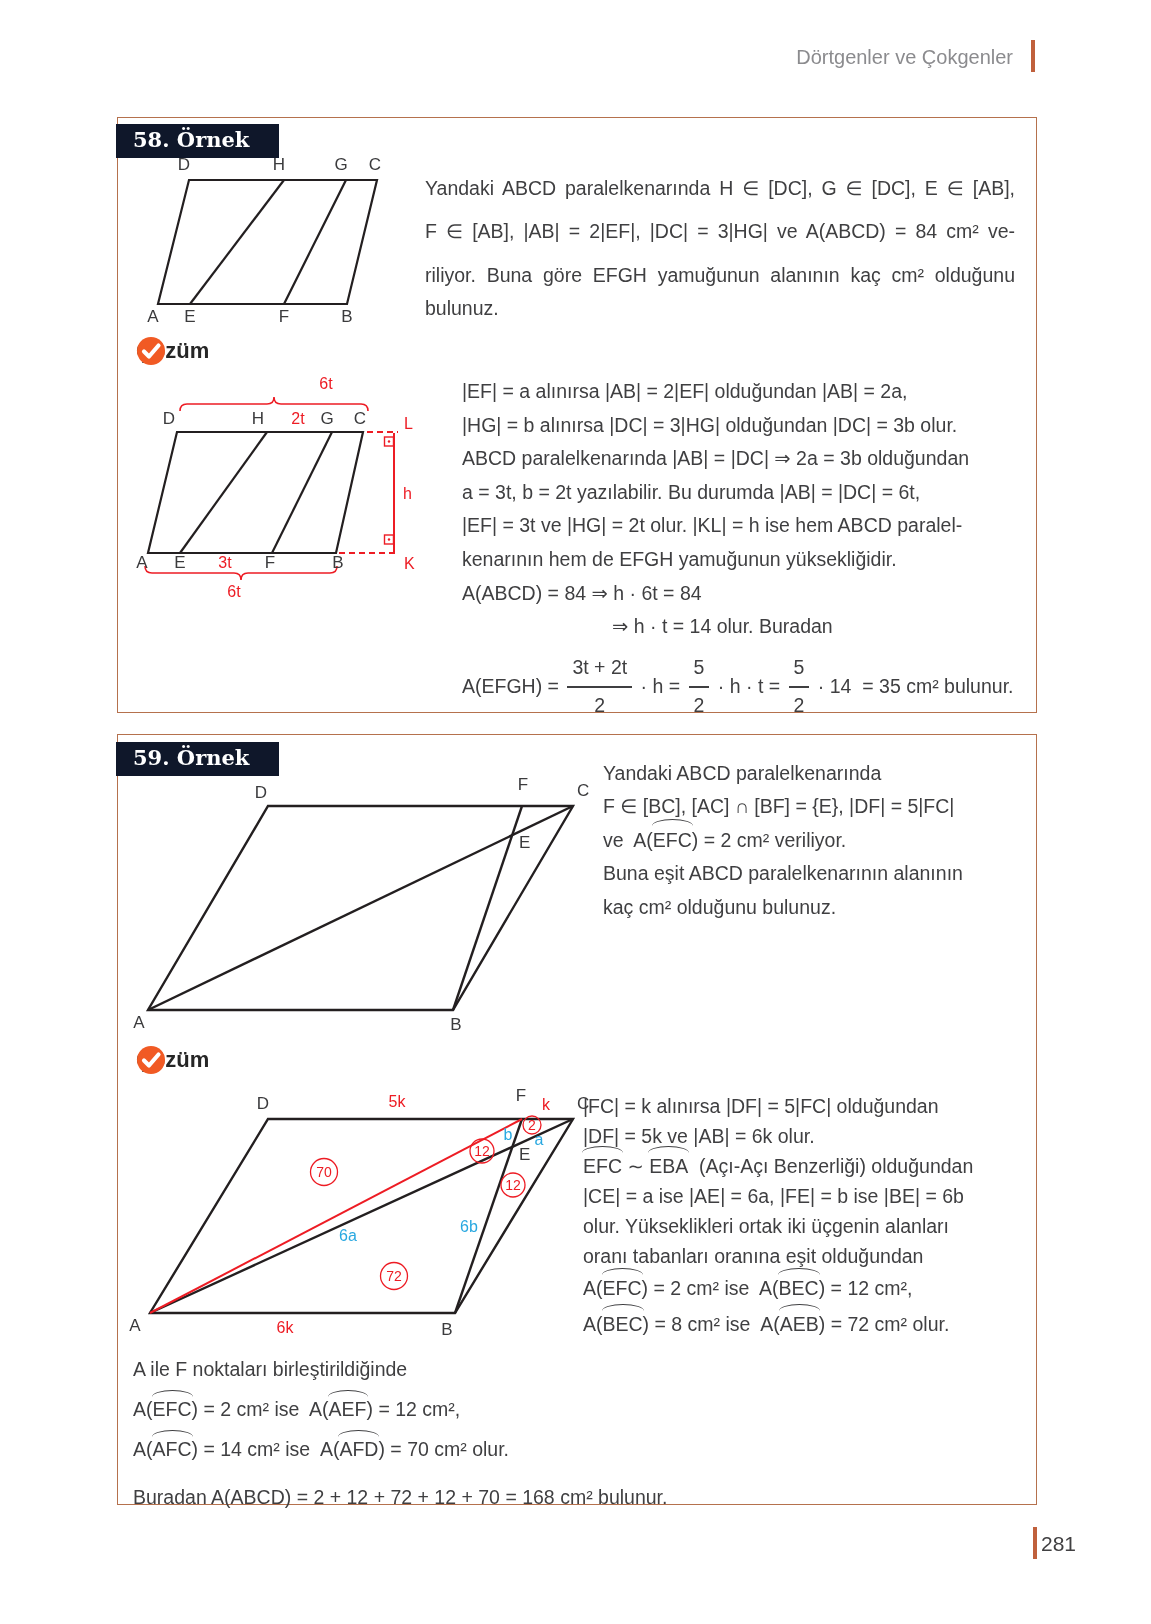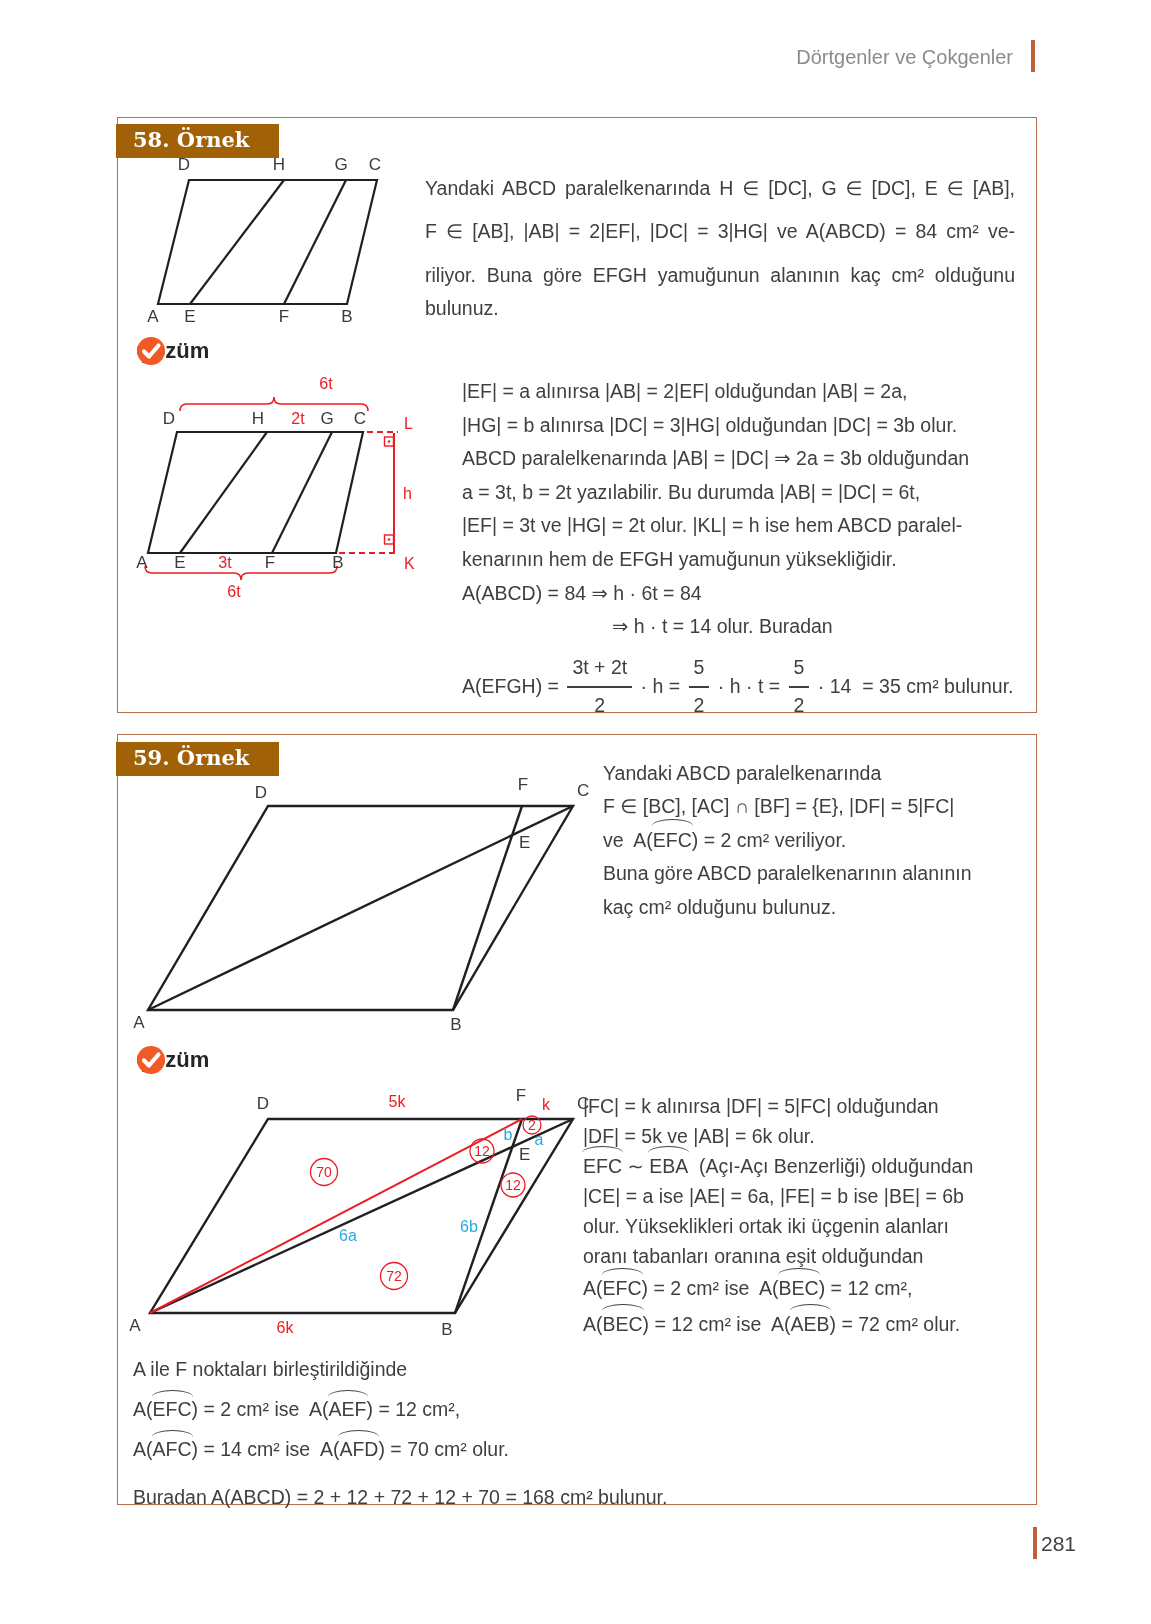--- a/index.html
+++ b/index.html
@@ -8,21 +8,21 @@
   .hdr{position:absolute;top:46px;left:700px;width:313px;text-align:right;
        font-size:20px;color:#8b8b8e;}
   .vbar{position:absolute;width:4px;background:#c0603c;}
   .hdr-bar{left:1031px;top:40px;height:32px;}
   .pnum-bar{left:1033px;top:1527px;height:32px;}
   .pnum{position:absolute;left:978px;top:1532px;width:98px;text-align:right;
         font-size:21px;color:#414042;}
   .box{position:absolute;left:117px;width:918px;border:1.5px solid #b5714d;background:#fff;}
   #box58{top:117px;height:594px;}
   #box59{top:734px;height:769px;}
-  .tab{position:absolute;left:116px;background:#a16207;color:#fff;
+  .tab{position:absolute;left:116px;background:#0f172a;color:#fff;
        font-family:"DejaVu Serif",serif;font-weight:bold;font-size:21px;
        padding:3px 30px 6px 17px;}
   #tab58{top:124px;}
   #tab59{top:742px;}
   .cozum{position:absolute;display:flex;align-items:center;gap:11px;}
   #cozum58{left:136px;top:338px;}
   #cozum59{left:136px;top:1047px;}
   .cozum-label{font-size:22px;font-weight:700;color:#262626;}
   .txt{position:absolute;font-size:19.5px;line-height:33.4px;}
   #prob58{left:425px;top:162px;width:590px;}
@@ -162,21 +162,21 @@
     <text class="start" x="452" y="54">C</text>
     <text class="start" x="394" y="106">E</text>
     <text x="14" y="286">A</text>
     <text x="331" y="288">B</text>
   </svg>
 
   <div class="txt" id="prob59">
     <div>Yandaki ABCD paralelkenarında</div>
     <div>F ∈ [BC], [AC] ∩ [BF] = {E}, |DF| = 5|FC|</div>
     <div><span class="seg">ve  A(</span><span class="tri">EFC</span><span class="seg">) = 2 cm² veriliyor.</span></div>
-    <div>Buna göre ABCD paralelkenarının alanının</div>
+    <div>Buna eşit ABCD paralelkenarının alanının</div>
     <div>kaç cm² olduğunu bulunuz.</div>
   </div>
 
   <div class="cozum" id="cozum59">
     <svg width="30" height="30">
       <circle cx="15" cy="15" r="14" fill="#f15a24"></circle>
       <path d="M8,15.5 L13,20.5 L22.5,9.5" stroke="#fff" stroke-width="4.2" fill="none" stroke-linecap="round" stroke-linejoin="round"></path>
     </svg>
     <span class="cozum-label">Çözüm</span>
   </div>
@@ -212,21 +212,21 @@
   </svg>
 
   <div class="txt" id="sol59">
     <div>|FC| = k alınırsa |DF| = 5|FC| olduğundan</div>
     <div>|DF| = 5k ve |AB| = 6k olur.</div>
     <div><span class="tri">EFC</span><span class="seg"> ∼ </span><span class="tri">EBA</span><span class="seg">  (Açı-Açı Benzerliği) olduğundan</span></div>
     <div>|CE| = a ise |AE| = 6a, |FE| = b ise |BE| = 6b</div>
     <div>olur. Yükseklikleri ortak iki üçgenin alanları</div>
     <div>oranı tabanları oranına eşit olduğundan</div>
     <div class="mt2"><span class="seg">A(</span><span class="tri">EFC</span><span class="seg">) = 2 cm² ise  A(</span><span class="tri">BEC</span><span class="seg">) = 12 cm²,</span></div>
-    <div class="mt6"><span class="seg">A(</span><span class="tri">BEC</span><span class="seg">) = 12 cm² ise  A(</span><span class="tri">AEB</span><span class="seg">) = 72 cm² olur.</span></div>
+    <div class="mt6"><span class="seg">A(</span><span class="tri">BEC</span><span class="seg">) = 8 cm² ise  A(</span><span class="tri">AEB</span><span class="seg">) = 72 cm² olur.</span></div>
   </div>
 
   <div class="txt" id="bottom59">
     <div>A ile F noktaları birleştirildiğinde</div>
     <div class="mt12"><span class="seg">A(</span><span class="tri">EFC</span><span class="seg">) = 2 cm² ise  A(</span><span class="tri">AEF</span><span class="seg">) = 12 cm²,</span></div>
     <div class="mt12"><span class="seg">A(</span><span class="tri">AFC</span><span class="seg">) = 14 cm² ise  A(</span><span class="tri">AFD</span><span class="seg">) = 70 cm² olur.</span></div>
     <div class="mt4">Buradan A(ABCD) = 2 + 12 + 72 + 12 + 70 = 168 cm² bulunur.</div>
   </div>
 
   <div class="pnum">281</div>

